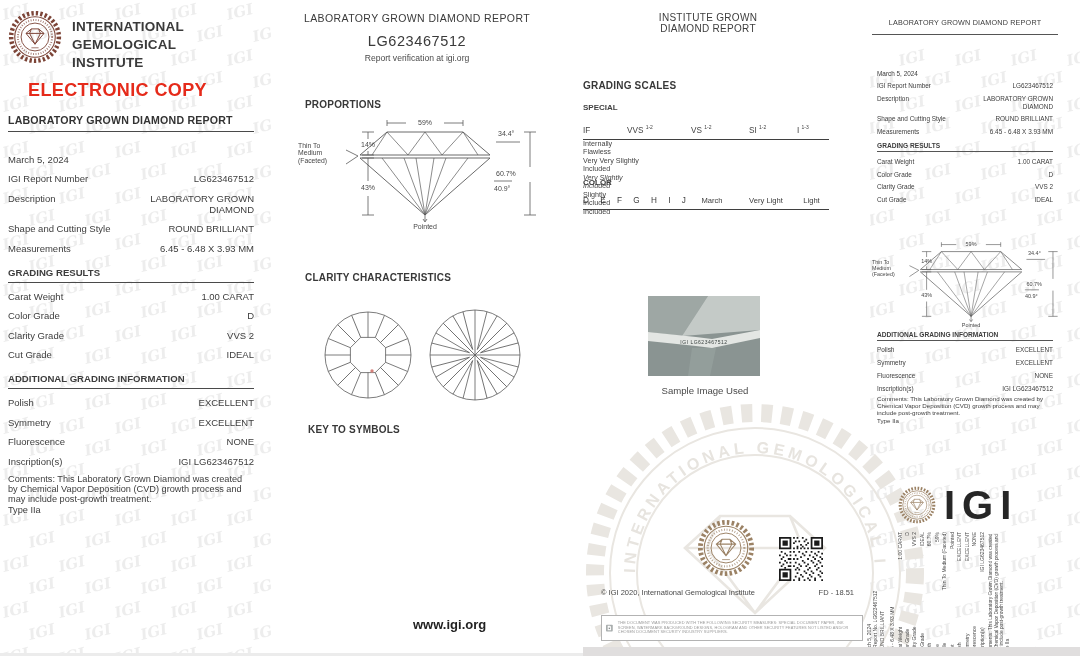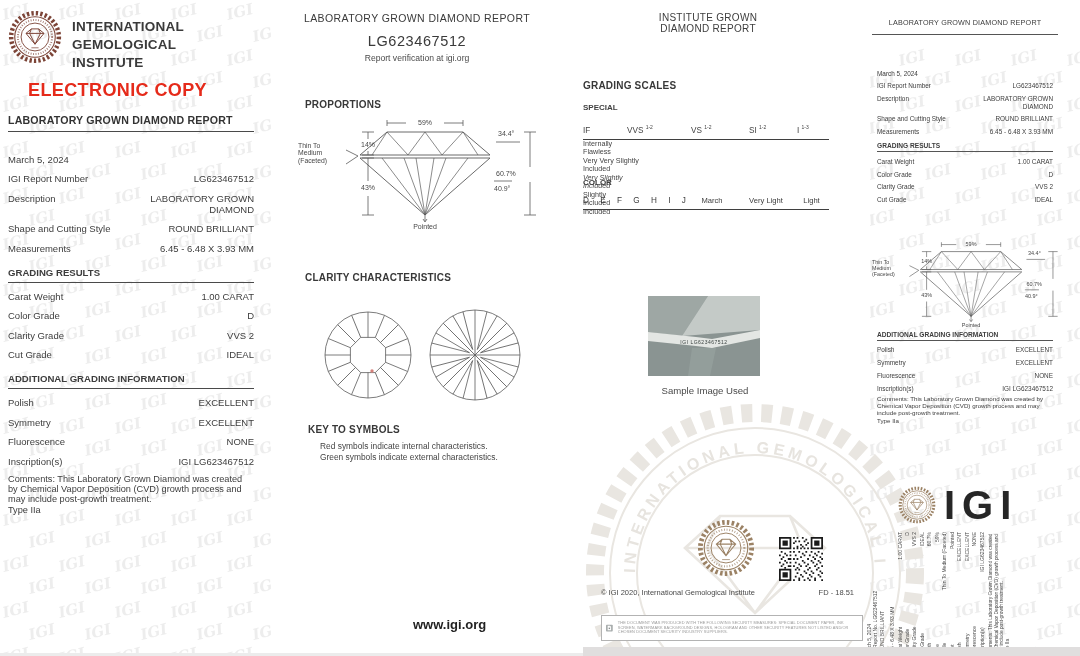--- a/index.html
+++ b/index.html
@@ -249,24 +249,20 @@
     <use href="#pw8" transform="rotate(45 47 47)"></use>
     <use href="#pw8" transform="rotate(90 47 47)"></use>
     <use href="#pw8" transform="rotate(135 47 47)"></use>
     <use href="#pw8" transform="rotate(180 47 47)"></use>
     <use href="#pw8" transform="rotate(225 47 47)"></use>
     <use href="#pw8" transform="rotate(270 47 47)"></use>
     <use href="#pw8" transform="rotate(315 47 47)"></use>
   </svg>
 
   <div class="abs sechead" style="left:308px;top:424px;">KEY TO SYMBOLS</div>
-  <div class="abs" style="left:320px;top:441px;">
-    <div class="keyline">Red symbols indicate internal characteristics.</div>
-    <div class="keyline">Green symbols indicate external characteristics.</div>
-  </div>
 
   <div class="abs" style="left:618px;top:12px;width:180px;text-align:center;">
     <div style="font-size:10px;letter-spacing:.3px;">INSTITUTE GROWN</div>
     <div style="font-size:10px;letter-spacing:.3px;">DIAMOND REPORT</div>
   </div>
 
   <div class="abs sechead" style="left:583px;top:80px;">GRADING SCALES</div>
   <div class="abs" style="left:583px;top:103px;font-size:8px;font-weight:bold;color:#3f3f3f;">SPECIAL</div>
 
   <div class="scale" style="top:124px;">

